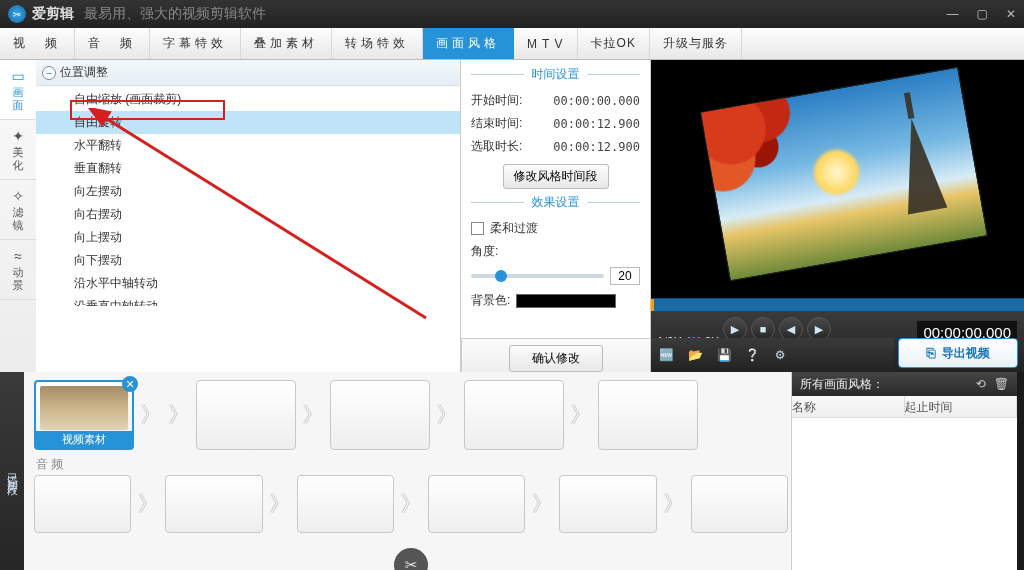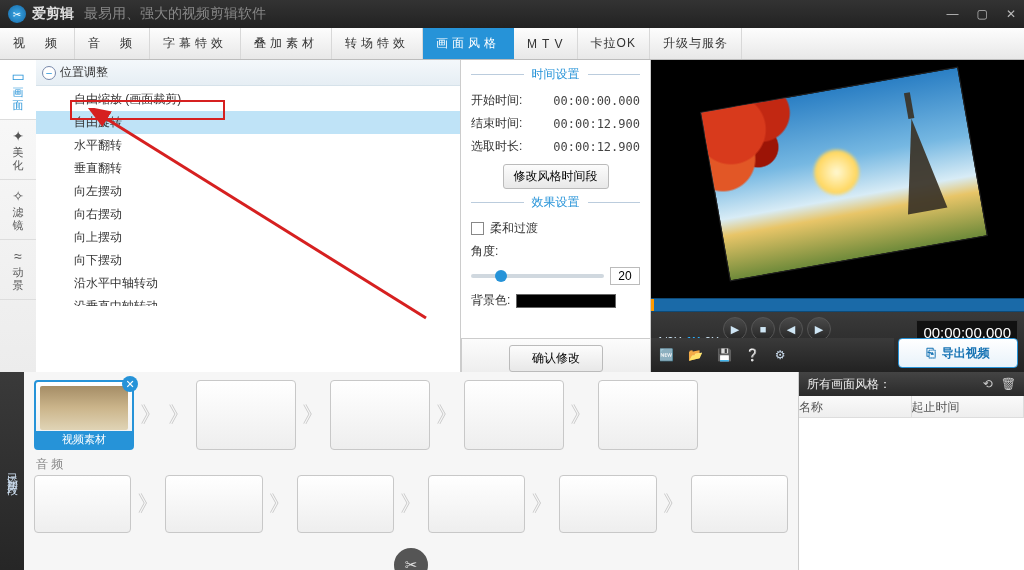--- a/index.html
+++ b/index.html
@@ -75,21 +75,21 @@
 .tl-body{flex:1;padding:8px 10px;position:relative;overflow:hidden}
 .tl-row{display:flex;align-items:center;gap:6px;margin-bottom:6px}
 .clip{width:100px;height:70px;background:linear-gradient(#fff,#eee);border:1px solid #c8c8c8;border-radius:4px;position:relative;display:flex;align-items:center;justify-content:center;color:#999;font-size:11px;text-align:center}
 .clip.sel{border:2px solid #2693d8}
 .clip .thumb-img{position:absolute;inset:4px 4px 18px 4px;background:linear-gradient(#a58d66,#cbb58b 50%,#e0d4b6);border-radius:2px}
 .clip .cap{position:absolute;left:0;right:0;bottom:0;background:#2693d8;color:#fff;font-size:11px;text-align:center;padding:1px 0}
 .clip .close{position:absolute;right:-6px;top:-6px;width:16px;height:16px;border-radius:50%;background:#2693d8;color:#fff;display:flex;align-items:center;justify-content:center;font-size:11px;cursor:pointer}
 .arrow-sep{color:#c8c8c8;font-size:22px}
 .tl-audio-label{color:#888;margin:2px 0 2px 2px}
 .cut-btn{position:absolute;left:50%;bottom:-15px;transform:translateX(-50%);width:40px;height:40px;border-radius:50%;background:#555;color:#ddd;display:flex;align-items:center;justify-content:center;font-size:15px;border:3px solid #f6f6f6}
-.style-panel{position:absolute;right:0;top:372px;width:226px;bottom:0;background:#fff;border-left:1px solid #ccc}
+.style-panel{position:absolute;right:7px;top:372px;width:226px;bottom:0;background:#fff;border-left:1px solid #ccc}
 .sp-head{height:24px;background:linear-gradient(#444,#2a2a2a);color:#eee;display:flex;align-items:center;padding:0 8px}
 .sp-head .acts{margin-left:auto;display:flex;gap:8px;color:#ccc}
 .sp-cols{height:22px;background:linear-gradient(#fafafa,#eee);display:flex;border-bottom:1px solid #ddd}
 .sp-cols div{flex:1;line-height:22px;color:#555;border-right:1px solid #ddd}
 .confirm-bar{height:34px;width:190px;background:linear-gradient(#fcfcfc,#eee);border-top:1px solid #ccc;display:flex;align-items:flex-start;justify-content:center;position:absolute;left:461px;top:338px;border-left:1px solid #ccc;border-right:1px solid #ccc}
 </style>
 </head>
 <body>
 
 <div class="titlebar">

